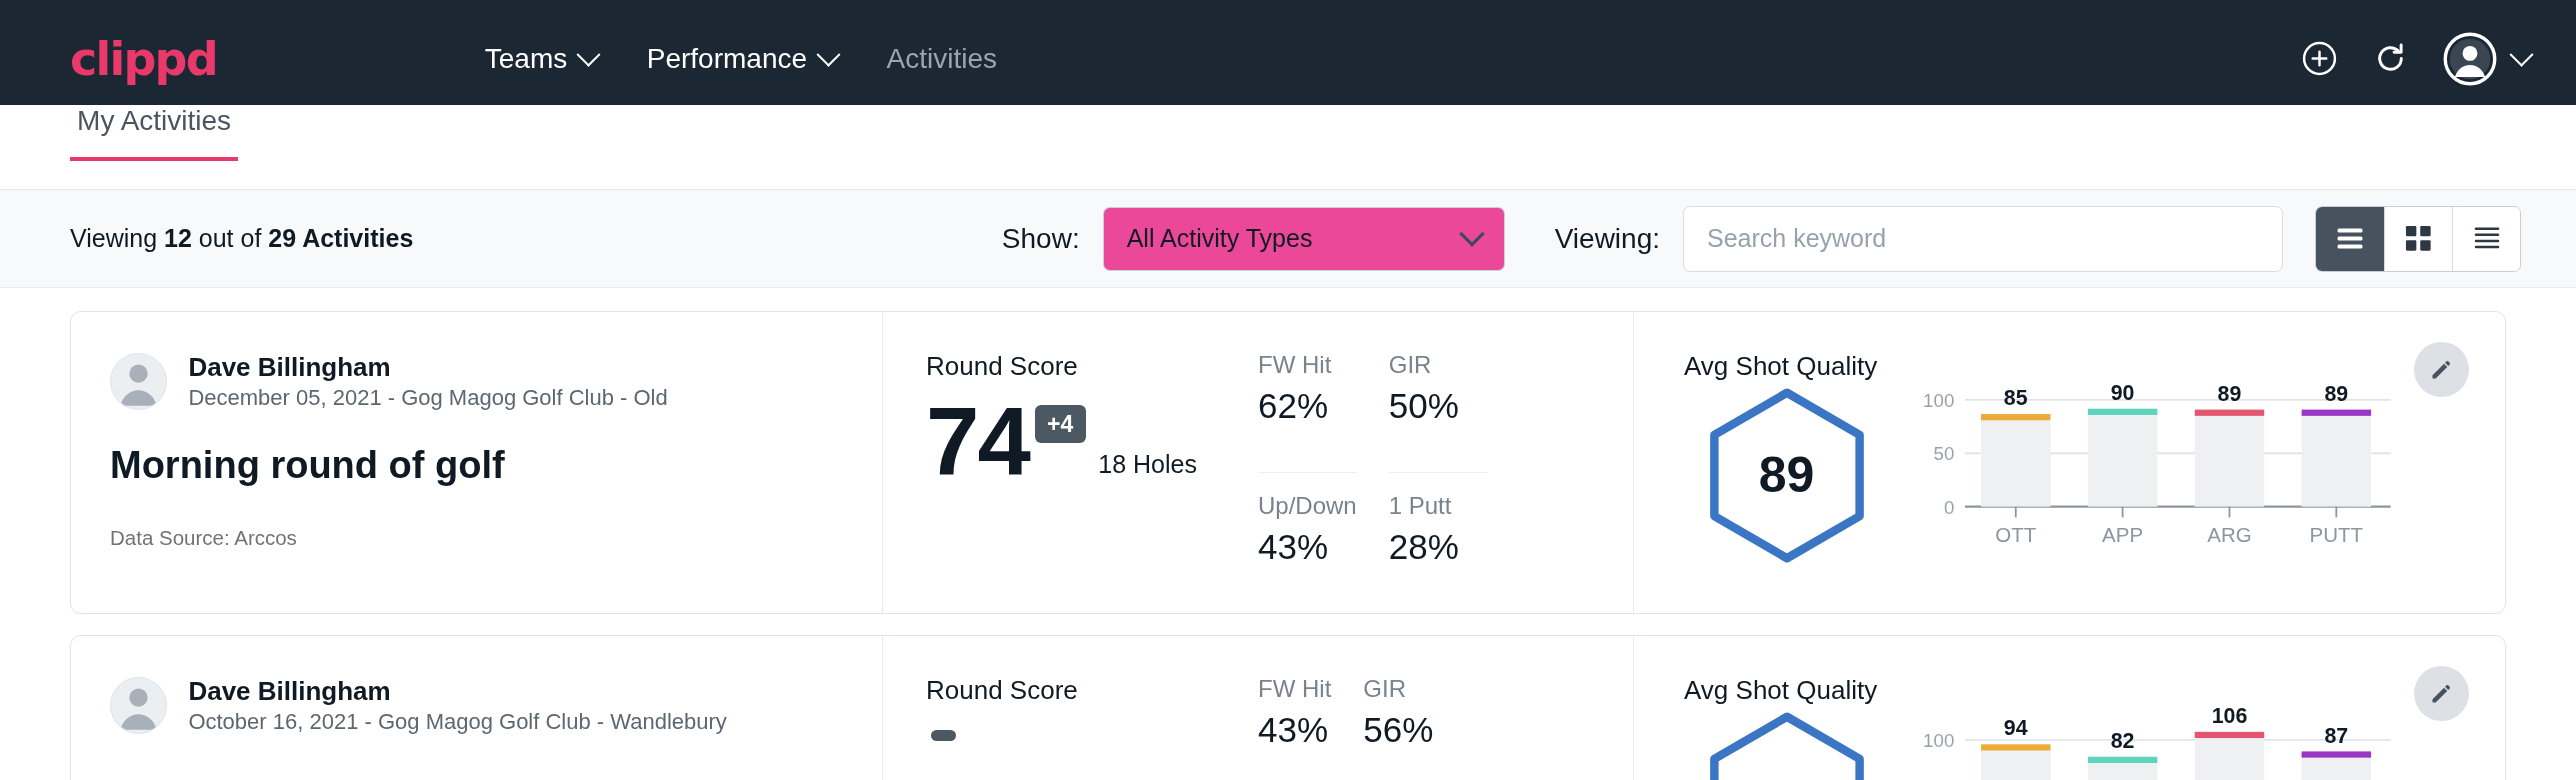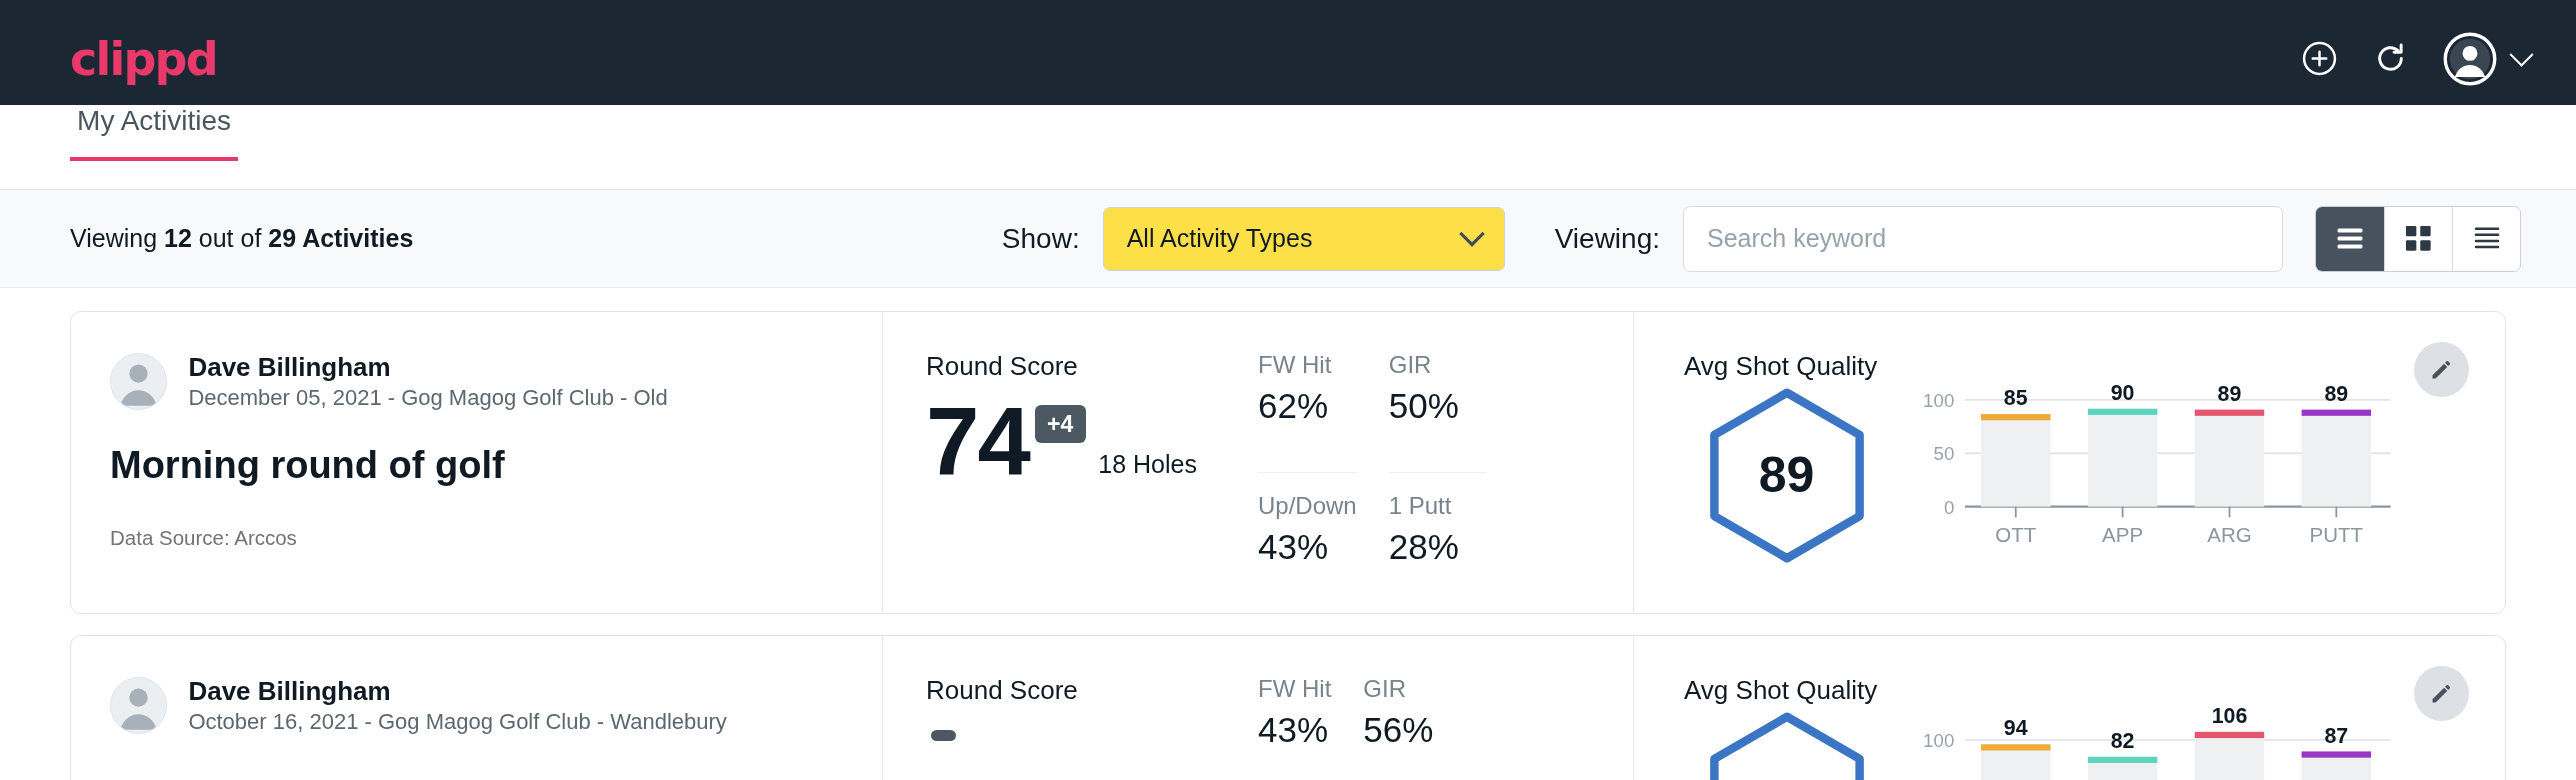--- a/index.html
+++ b/index.html
@@ -79,21 +79,21 @@
     align-items: center;
     padding: 0 55px 0 70px;
     border-bottom: 0.9px solid #e9ecef;
   }
   .viewing { font-size: 25px; color: #101a24; }
   .viewing b { font-weight: 700; }
   .fb-spacer { flex: 1; }
   .fb-label { font-size: 28px; color: #101a24; margin-right: 23px; white-space: nowrap; }
   .select {
     width: 402px; height: 64px;
-    background: #fde047;
+    background: #ec4899;
     border: 0.9px solid #ccd2d9;
     border-radius: 7.1px;
     display: flex; align-items: center;
     padding: 0 23px;
     font-size: 25px; color: #101a24;
     cursor: pointer;
   }
   .select .val { flex: 1; }
   .select .dchev {
     width: 18px; height: 18px;
@@ -201,20 +201,33 @@
     display: flex; align-items: center; justify-content: center;
     cursor: pointer;
   }
 </style>
 </head>
 <body>
 
 <div class="topbar">
   <div class="logo">clippd</div>
 
+  <div class="nav">
+    <div class="nav-item">
+      <span>Teams</span>
+      <span class="chev"></span>
+    </div>
+    <div class="nav-item">
+      <span>Performance</span>
+      <span class="chev"></span>
+    </div>
+    <div class="nav-item muted">
+      <span>Activities</span>
+    </div>
+  </div>
 
   <div class="nav-spacer"></div>
 
   <div class="topright">
     <div class="icon-btn">
       <svg width="37" height="37" viewBox="0 0 24 24">
         <circle cx="12" cy="12" r="10" fill="none" stroke="#ffffff" stroke-width="1.6"></circle>
         <path d="M12 7.6v8.8M7.6 12h8.8" stroke="#ffffff" stroke-width="1.6" stroke-linecap="round"></path>
       </svg>
     </div>

